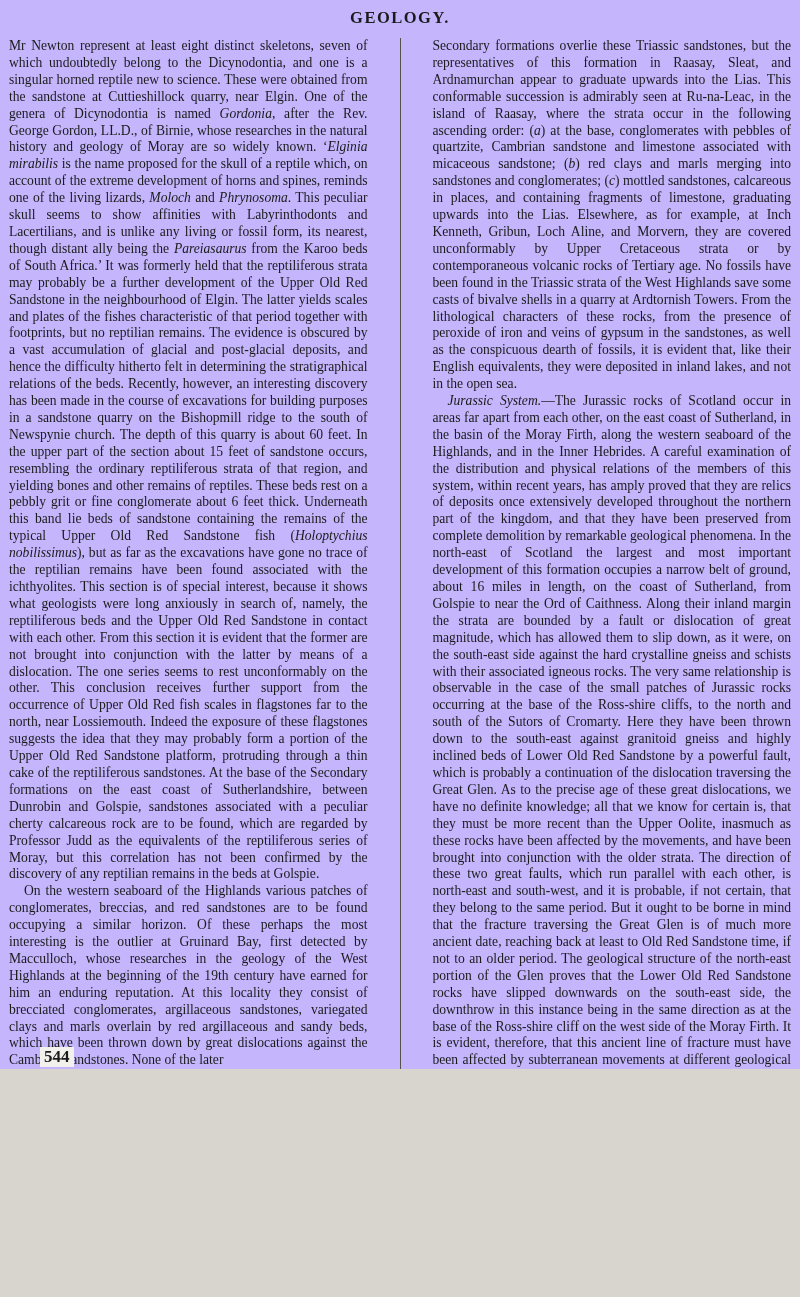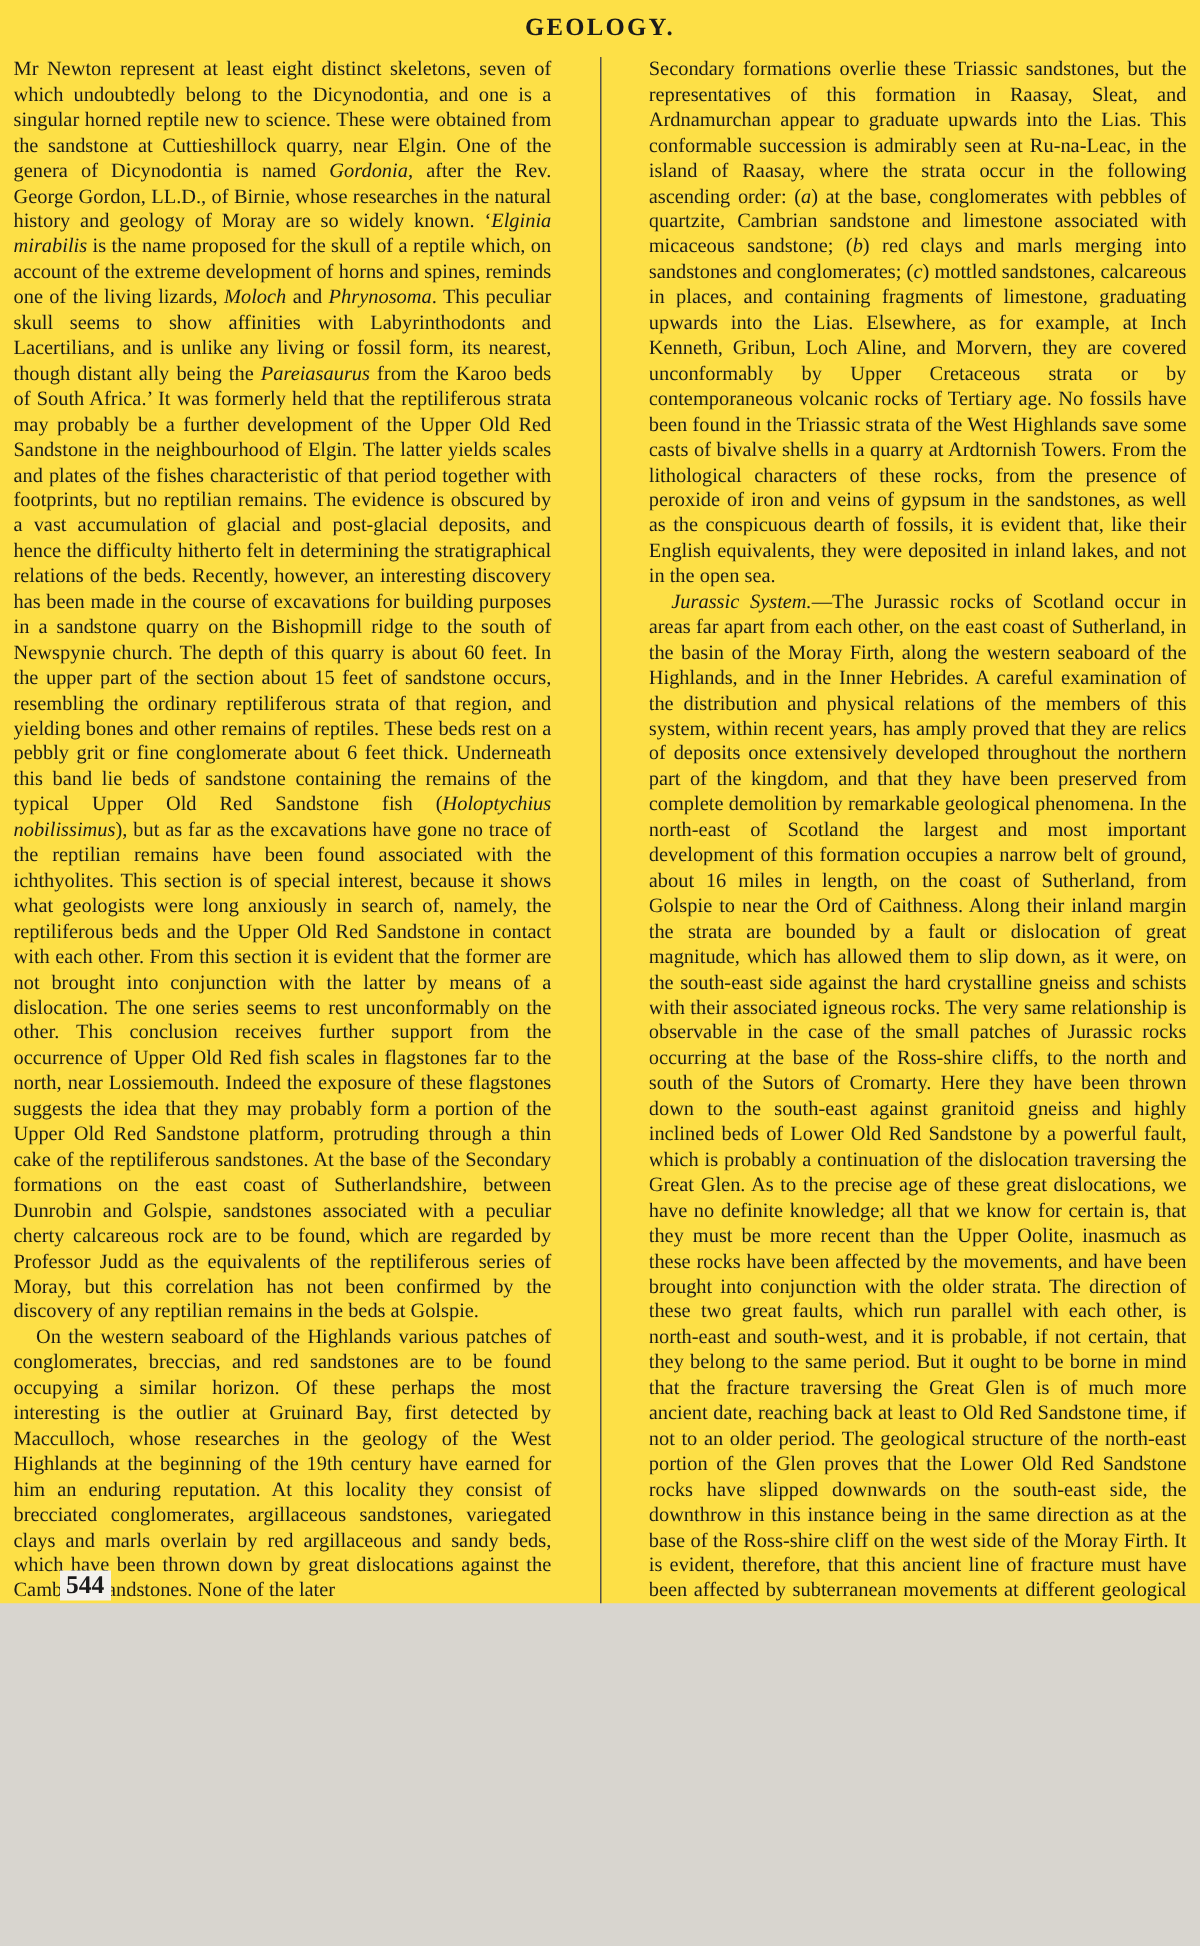--- a/index.html
+++ b/index.html
@@ -1,21 +1,21 @@
 <!DOCTYPE html>
 <html><head>
 <meta charset="utf-8">
 <style>
   html, body { margin: 0; padding: 0; background: #d8d5cf; }
   .page {
     position: relative;
     width: 800px;
     height: 1069px;
     margin: 0 auto;
-    background: #fde047;
+    background: #c4b5fd;
     color: #1b1b1b;
     font-family: "Liberation Serif", "DejaVu Serif", serif;
     box-sizing: border-box;
     padding: 6px 9px 0 9px;
     overflow: hidden;
   }
   .running-head {
     text-align: center;
     font-weight: bold;
     font-size: 16.5px;

